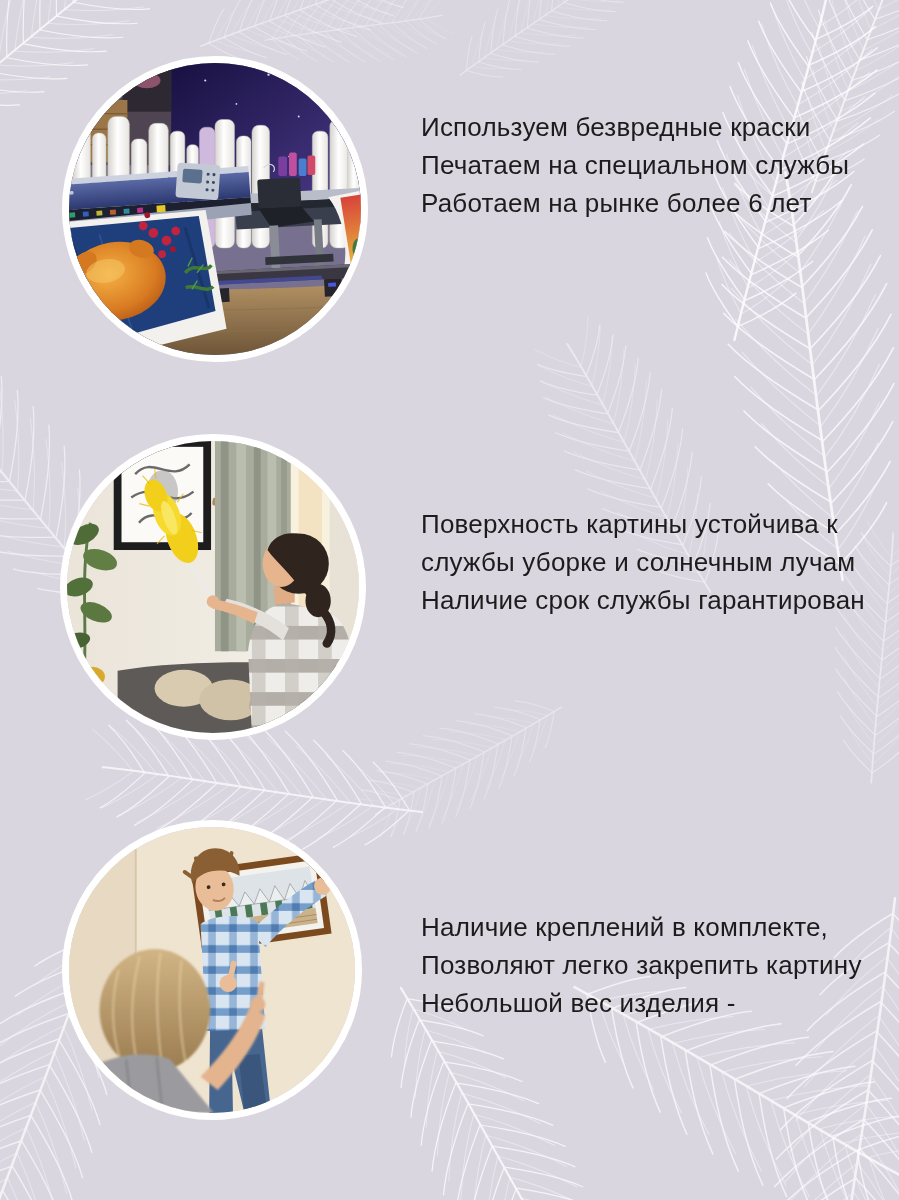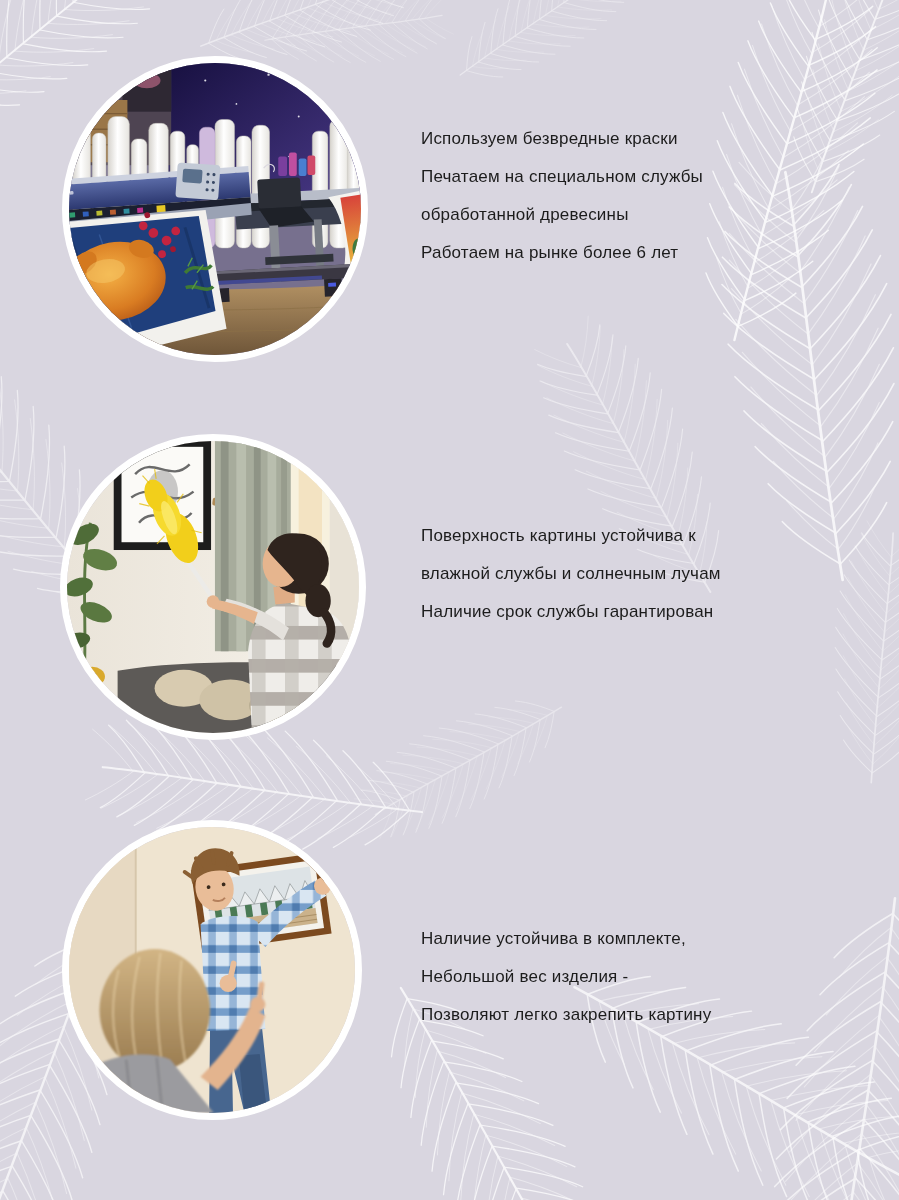--- a/index.html
+++ b/index.html
@@ -7,22 +7,22 @@
     position:relative;width:899px;height:1200px;overflow:hidden;
     background:#d9d6e0;font-family:"Liberation Sans",sans-serif;
   }
   .decor{position:absolute;left:0;top:0;width:899px;height:1200px;pointer-events:none;}
   .photo-circle{
     position:absolute;box-sizing:border-box;border:7px solid #ffffff;border-radius:50%;
     overflow:hidden;background:#cfccd6;
   }
   .photo-circle svg{display:block;width:100%;height:100%;}
   .text-block{
-    position:absolute;left:421px;color:#1c1c1c;font-size:17px;line-height:38px;
-    white-space:nowrap;letter-spacing:0.2px;margin-top:12px;
+    position:absolute;left:421px;color:#1c1c1c;font-size:26px;line-height:38px;
+    white-space:nowrap;letter-spacing:0.2px;
   }
   .text-line{height:38px;}
 </style>
 </head>
 <body>
 
 <div class="page">
 
   <svg class="decor" viewBox="0 0 899 1200" xmlns="http://www.w3.org/2000/svg" aria-hidden="true">
     <defs>
@@ -389,29 +389,28 @@
         </g>
         <path d="M14 258 C44 238 80 234 106 244 L152 300 L10 300 Z" fill="#9b9b9f"></path>
         <path d="M60 244 L66 300 M92 242 L98 300" stroke="#8a8a8e" stroke-width="3"></path>
       </g>
     </svg>
   </div>
 
   <div class="text-block" style="top:108px">
     <div class="text-line">Используем безвредные краски</div>
     <div class="text-line">Печатаем на специальном службы</div>
-    <div class="text-line">обработанной древесины</div>
     <div class="text-line">Работаем на рынке более 6 лет</div>
   </div>
 
   <div class="text-block" style="top:505px">
     <div class="text-line">Поверхность картины устойчива к</div>
-    <div class="text-line">влажной службы и солнечным лучам</div>
+    <div class="text-line">службы уборке и солнечным лучам</div>
     <div class="text-line">Наличие срок службы гарантирован</div>
   </div>
 
   <div class="text-block" style="top:908px">
-    <div class="text-line">Наличие устойчива в комплекте,</div>
+    <div class="text-line">Наличие креплений в комплекте,</div>
+    <div class="text-line">Позволяют легко закрепить картину</div>
     <div class="text-line">Небольшой вес изделия -</div>
-    <div class="text-line">Позволяют легко закрепить картину</div>
   </div>
 
 </div>
 
 </body></html>

